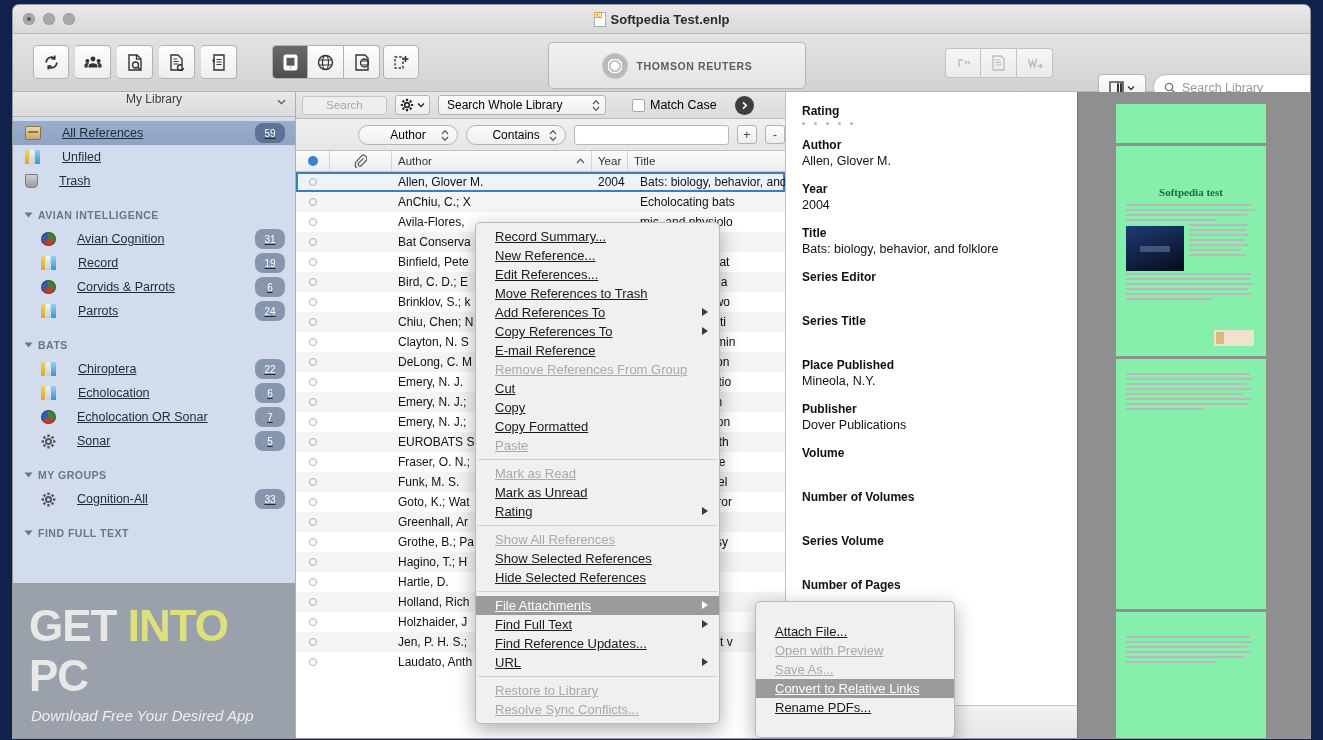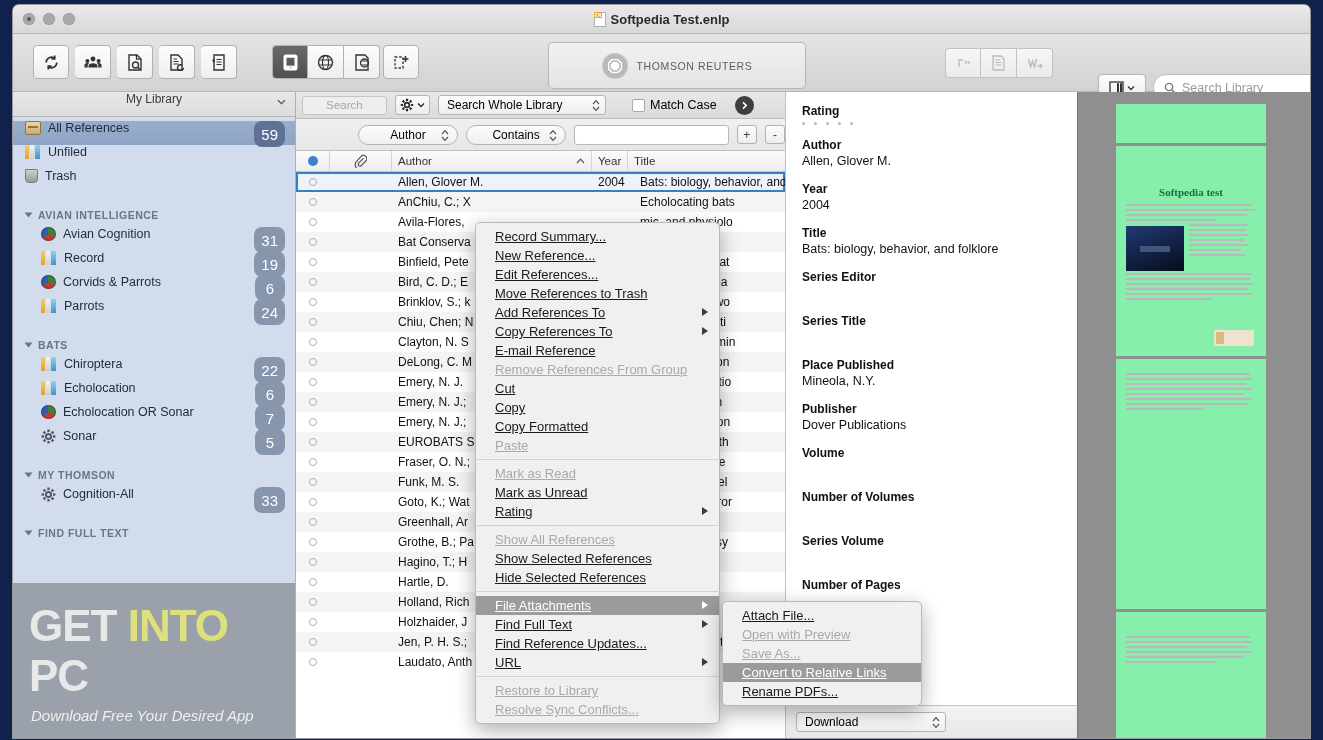--- a/index.html
+++ b/index.html
@@ -44,21 +44,21 @@
   .tb svg{ display:block; }
 
   .tr-badge {
     position:absolute; left:535px; top:8px; width:258px; height:47px;
     background:linear-gradient(#f2f2f2,#e3e3e3); border:1px solid #b6b6b6; border-radius:5px;
     display:flex;align-items:center;justify-content:center;gap:9px;
   }
   .tr-logo{width:26px;height:26px;border-radius:50%;
     background:radial-gradient(circle,#fff 0 22%,#c7c7c7 23% 33%,#fff 34% 40%,#b9b9b9 41% 100%);
     box-shadow:inset 0 0 0 1px #cfcfcf;}
-  .tr-text{font-size:10.5px;font-weight:normal;letter-spacing:.6px;color:#5c5c5c;}
+  .tr-text{font-size:10.5px;font-weight:bold;letter-spacing:.6px;color:#5c5c5c;}
 
   .tb2 { width:36px;height:30px;display:flex;align-items:center;justify-content:center;border:1px solid #c2c2c2;background:linear-gradient(#f6f6f6,#ebebeb);}
   .tb2+.tb2{border-left:none;}
   .tb2.first{border-radius:4px 0 0 4px;} .tb2.last{border-radius:0 4px 4px 0;}
 
   .layout-btn{position:absolute;left:1085px;top:40px;width:48px;height:27px;
     background:linear-gradient(#fcfcfc,#ededed);border:1px solid #b4b4b4;border-radius:4px;
     display:flex;align-items:center;justify-content:center;gap:3px;}
   .search-lib{position:absolute;left:1140px;top:40px;width:172px;height:27px;
     background:#fff;border:1px solid #bcbcbc;border-radius:13px;display:flex;align-items:center;gap:6px;padding:0 10px;}
@@ -67,25 +67,25 @@
   
   .body-row{position:absolute;top:87px;left:0;right:0;bottom:0;display:flex;}
 
   
   .sidebar{width:283px;background:#d2dcec;border-right:1px solid #a8b0bc;position:relative;}
   .lib-head{height:25px;background:linear-gradient(#e8e8e8,#dcdcdc);border-bottom:1px solid #b6b6b6;
      display:flex;align-items:flex-start;justify-content:center;position:relative;}
   .lib-head span{font-size:12px;color:#3c3c3c;}
   .lib-head .chev{position:absolute;right:9px;top:7px;}
   .sb-list{padding-top:4px;}
-  .sb-item{height:24px;display:flex;align-items:flex-start;padding:0 10px 0 12px;gap:7px;font-size:12.5px;color:#1d2a3a;}
+  .sb-item{height:24px;display:flex;align-items:center;padding:0 10px 0 12px;gap:21px;font-size:12.5px;color:#1d2a3a;text-decoration:underline;}
   .sb-item.sel{background:linear-gradient(#9aaecb,#8ea4c4);}
   .sb-item .lbl{flex:1;white-space:nowrap;overflow:hidden;text-overflow:ellipsis;}
   .sb-item.child{padding-left:28px;}
-  .badge{min-width:30px;height:26px;border-radius:8px;background:#8795ad;color:#fff;font-size:15px;
+  .badge{min-width:30px;height:20px;border-radius:8px;background:#8795ad;color:#fff;font-size:10px;
     display:flex;align-items:center;justify-content:center;padding:0 7px;}
   .sb-item.sel .badge{background:#5f7296;}
   .sb-group{height:24px;display:flex;align-items:center;gap:7px;padding-left:13px;margin-top:10px;}
   .sb-group .gt{font-size:10.5px;letter-spacing:.5px;color:#6a7585;font-weight:bold;}
   .tri{width:0;height:0;border-left:5px solid #6a7585;border-top:4px solid transparent;border-bottom:4px solid transparent;transform:rotate(90deg);}
 
   
   .ic{width:16px;height:14px;flex:none;position:relative;}
   .ic-books{background:
      linear-gradient(#f5cf6b,#d9a52f) 0 0/4px 14px no-repeat,
@@ -176,23 +176,23 @@
   }
   .mi{height:19px;display:flex;align-items:center;padding:0 12px 0 19px;color:#1a1a1a;position:relative;white-space:nowrap;text-decoration:underline;}
   .mi.dis{color:#a9a9a9;}
   .mi.hl{background:#9b9b9b;color:#fff;}
   .mi .arw{position:absolute;right:11px;top:5px;width:0;height:0;
      border-left:6px solid #3a3a3a;border-top:4.5px solid transparent;border-bottom:4.5px solid transparent;}
   .mi.hl .arw{border-left-color:#fff;}
   .msep{height:1px;background:#d2d2d2;margin:4px 1px;}
 
   .submenu{
-    position:absolute;left:709px;top:596px;width:200px;
+    position:absolute;left:742px;top:596px;width:200px;
     background:#f0f0f0;border:1px solid #b9b9b9;border-radius:5px;
-    box-shadow:0 6px 20px rgba(0,0,0,.32);padding:4px 0;z-index:60;font-size:13px;
+    box-shadow:0 6px 20px rgba(0,0,0,.32);padding:20px 0;z-index:60;font-size:13px;
   }
 
   .soft-wm{position:absolute;left:525px;top:640px;font-size:46px;font-weight:bold;color:rgba(255,255,255,.35);letter-spacing:2px;z-index:45;pointer-events:none;}
 </style>
 </head>
 <body>
 
 <div id="root">
   <div class="window">
 
@@ -403,21 +403,21 @@
                   <g stroke="#55595e" stroke-width="2.4">
                     <path d="M7.5 .6v2.4M7.5 12v2.4M.6 7.5h2.4M12 7.5h2.4M2.6 2.6l1.7 1.7M10.7 10.7l1.7 1.7M12.4 2.6l-1.7 1.7M4.3 10.7l-1.7 1.7"></path>
                   </g>
                 </svg>
               </span>
               <span class="lbl">Sonar</span>
               <span class="badge">5</span>
             </div>
             <div class="sb-group">
               <span class="tri"></span>
-              <span class="gt">MY THOMSON</span>
+              <span class="gt">MY GROUPS</span>
             </div>
             <div class="sb-item child">
               <span class="ic ic-gear">
                 <svg width="15" height="15" viewBox="0 0 15 15">
                   <circle cx="7.5" cy="7.5" r="2.6" fill="none" stroke="#55595e" stroke-width="2"></circle>
                   <g stroke="#55595e" stroke-width="2.4">
                     <path d="M7.5 .6v2.4M7.5 12v2.4M.6 7.5h2.4M12 7.5h2.4M2.6 2.6l1.7 1.7M10.7 10.7l1.7 1.7M12.4 2.6l-1.7 1.7M4.3 10.7l-1.7 1.7"></path>
                   </g>
                 </svg>
               </span>

